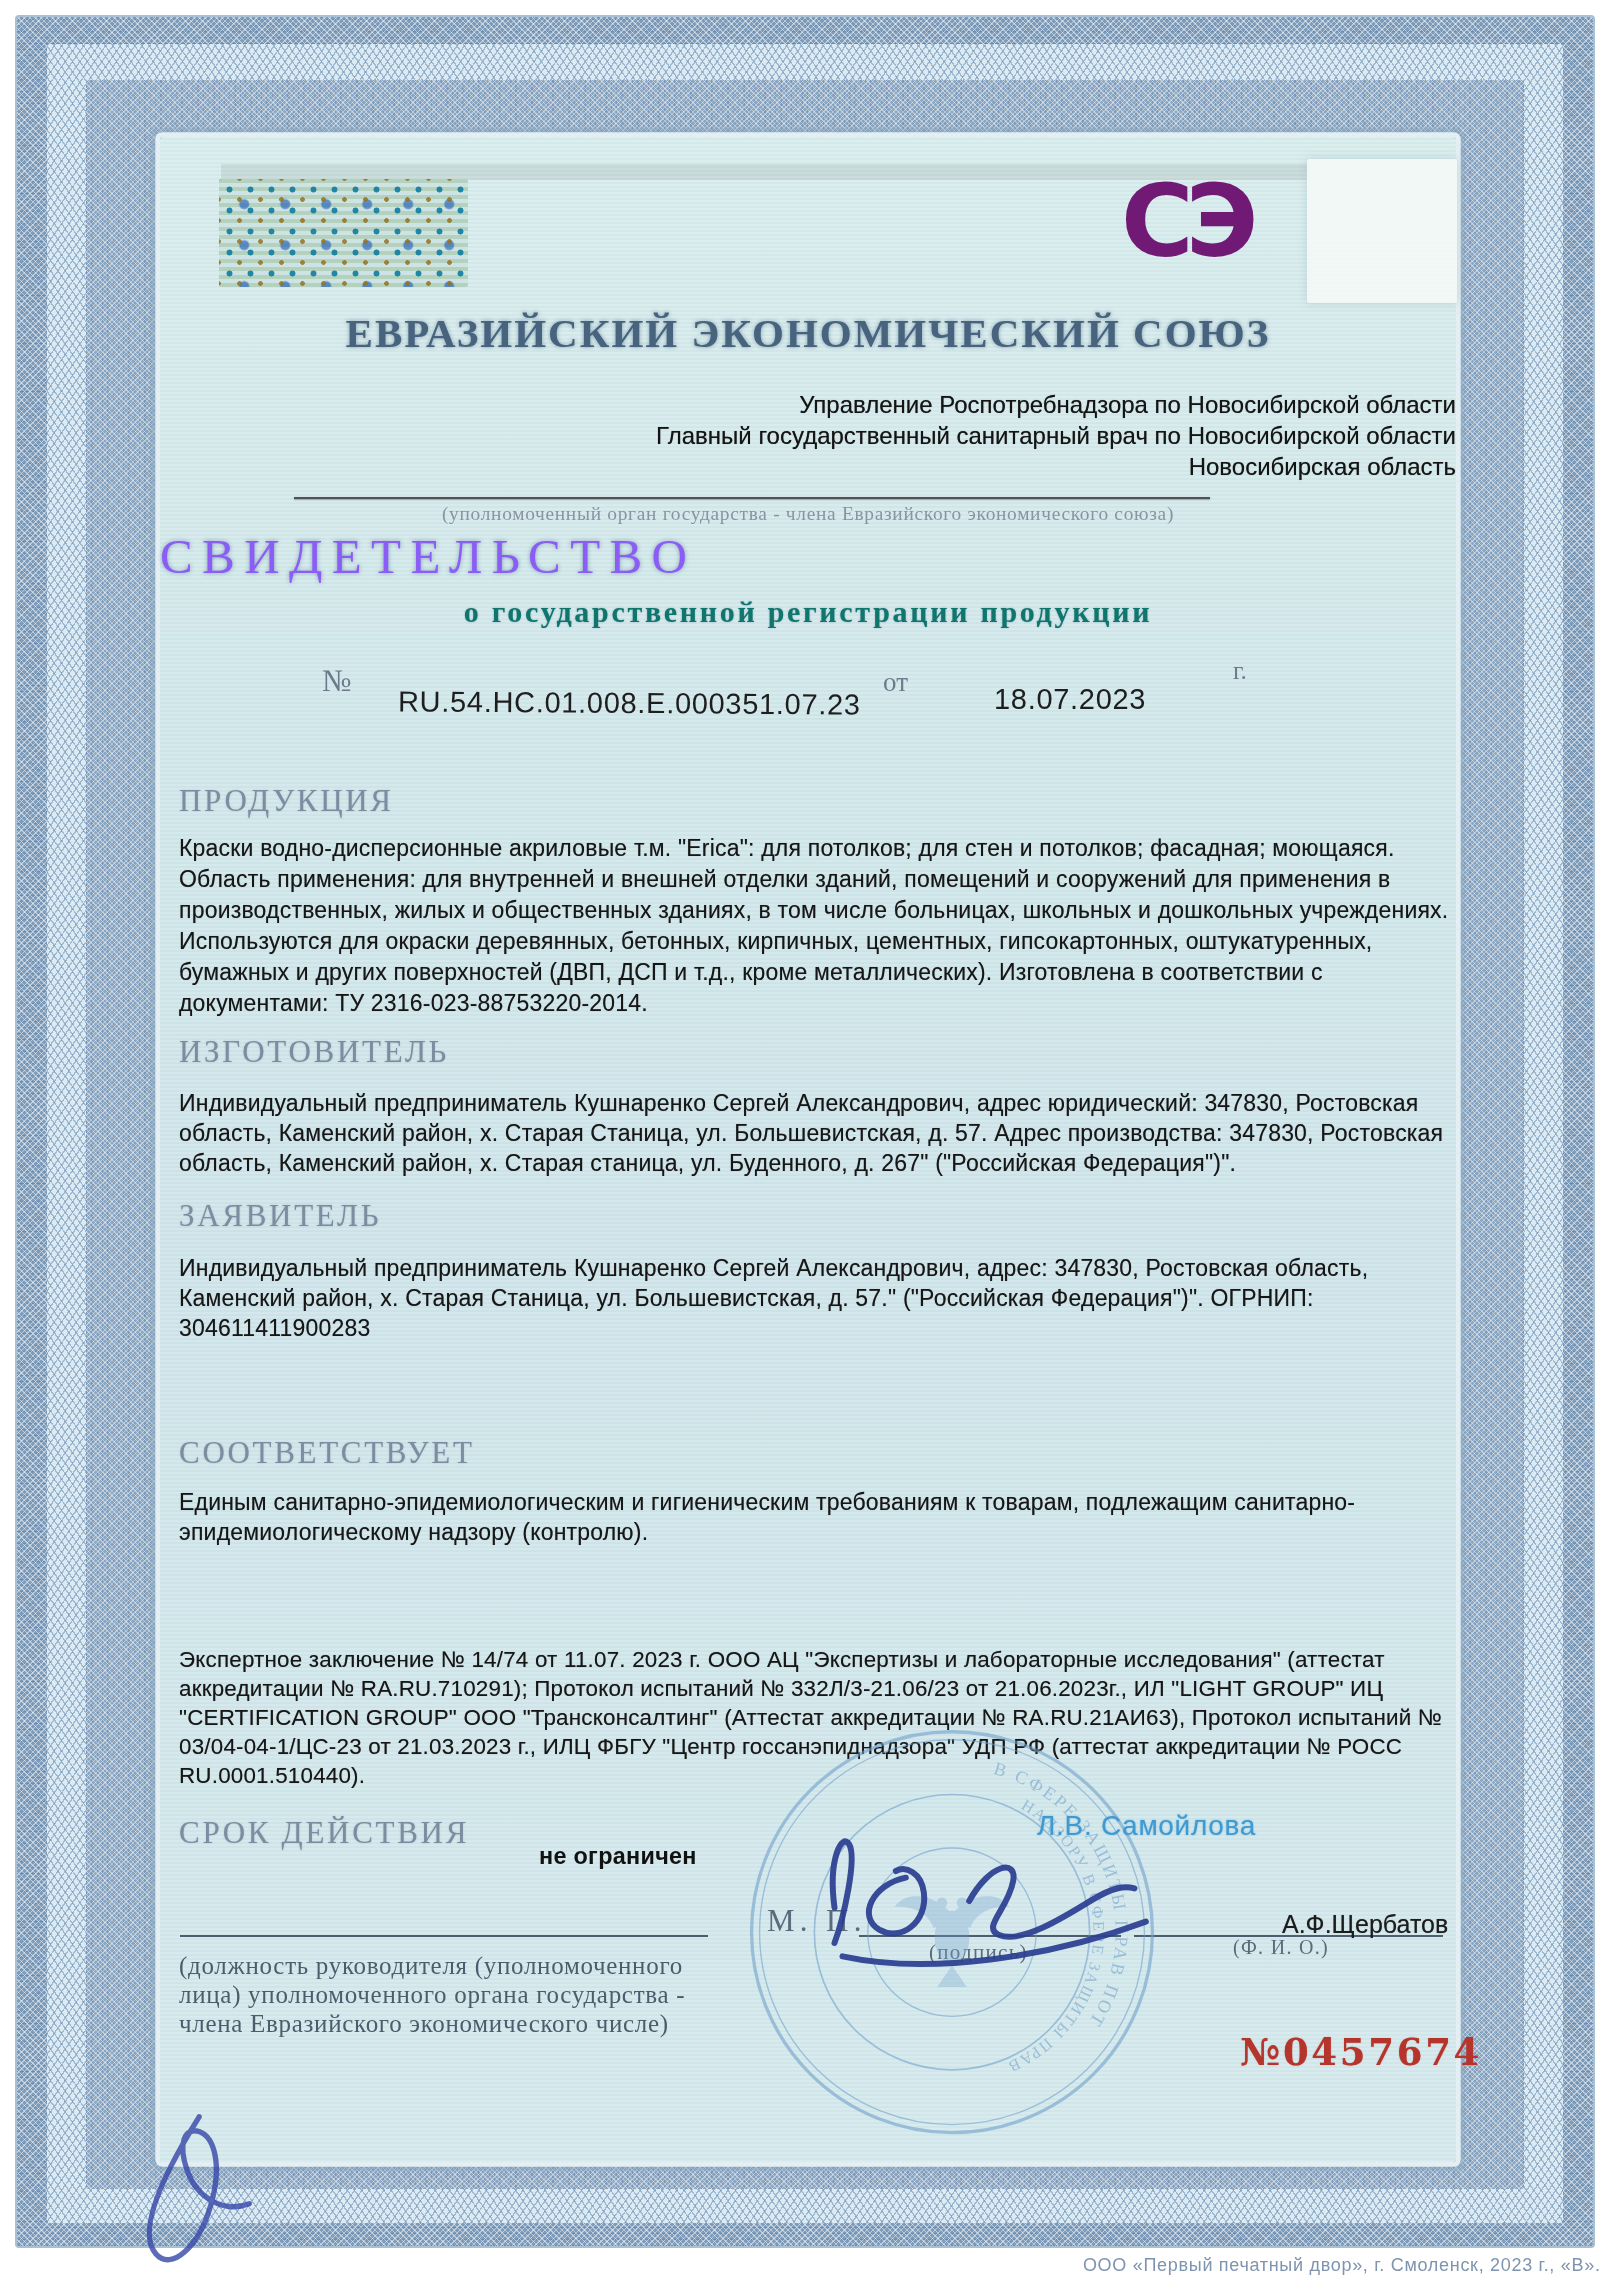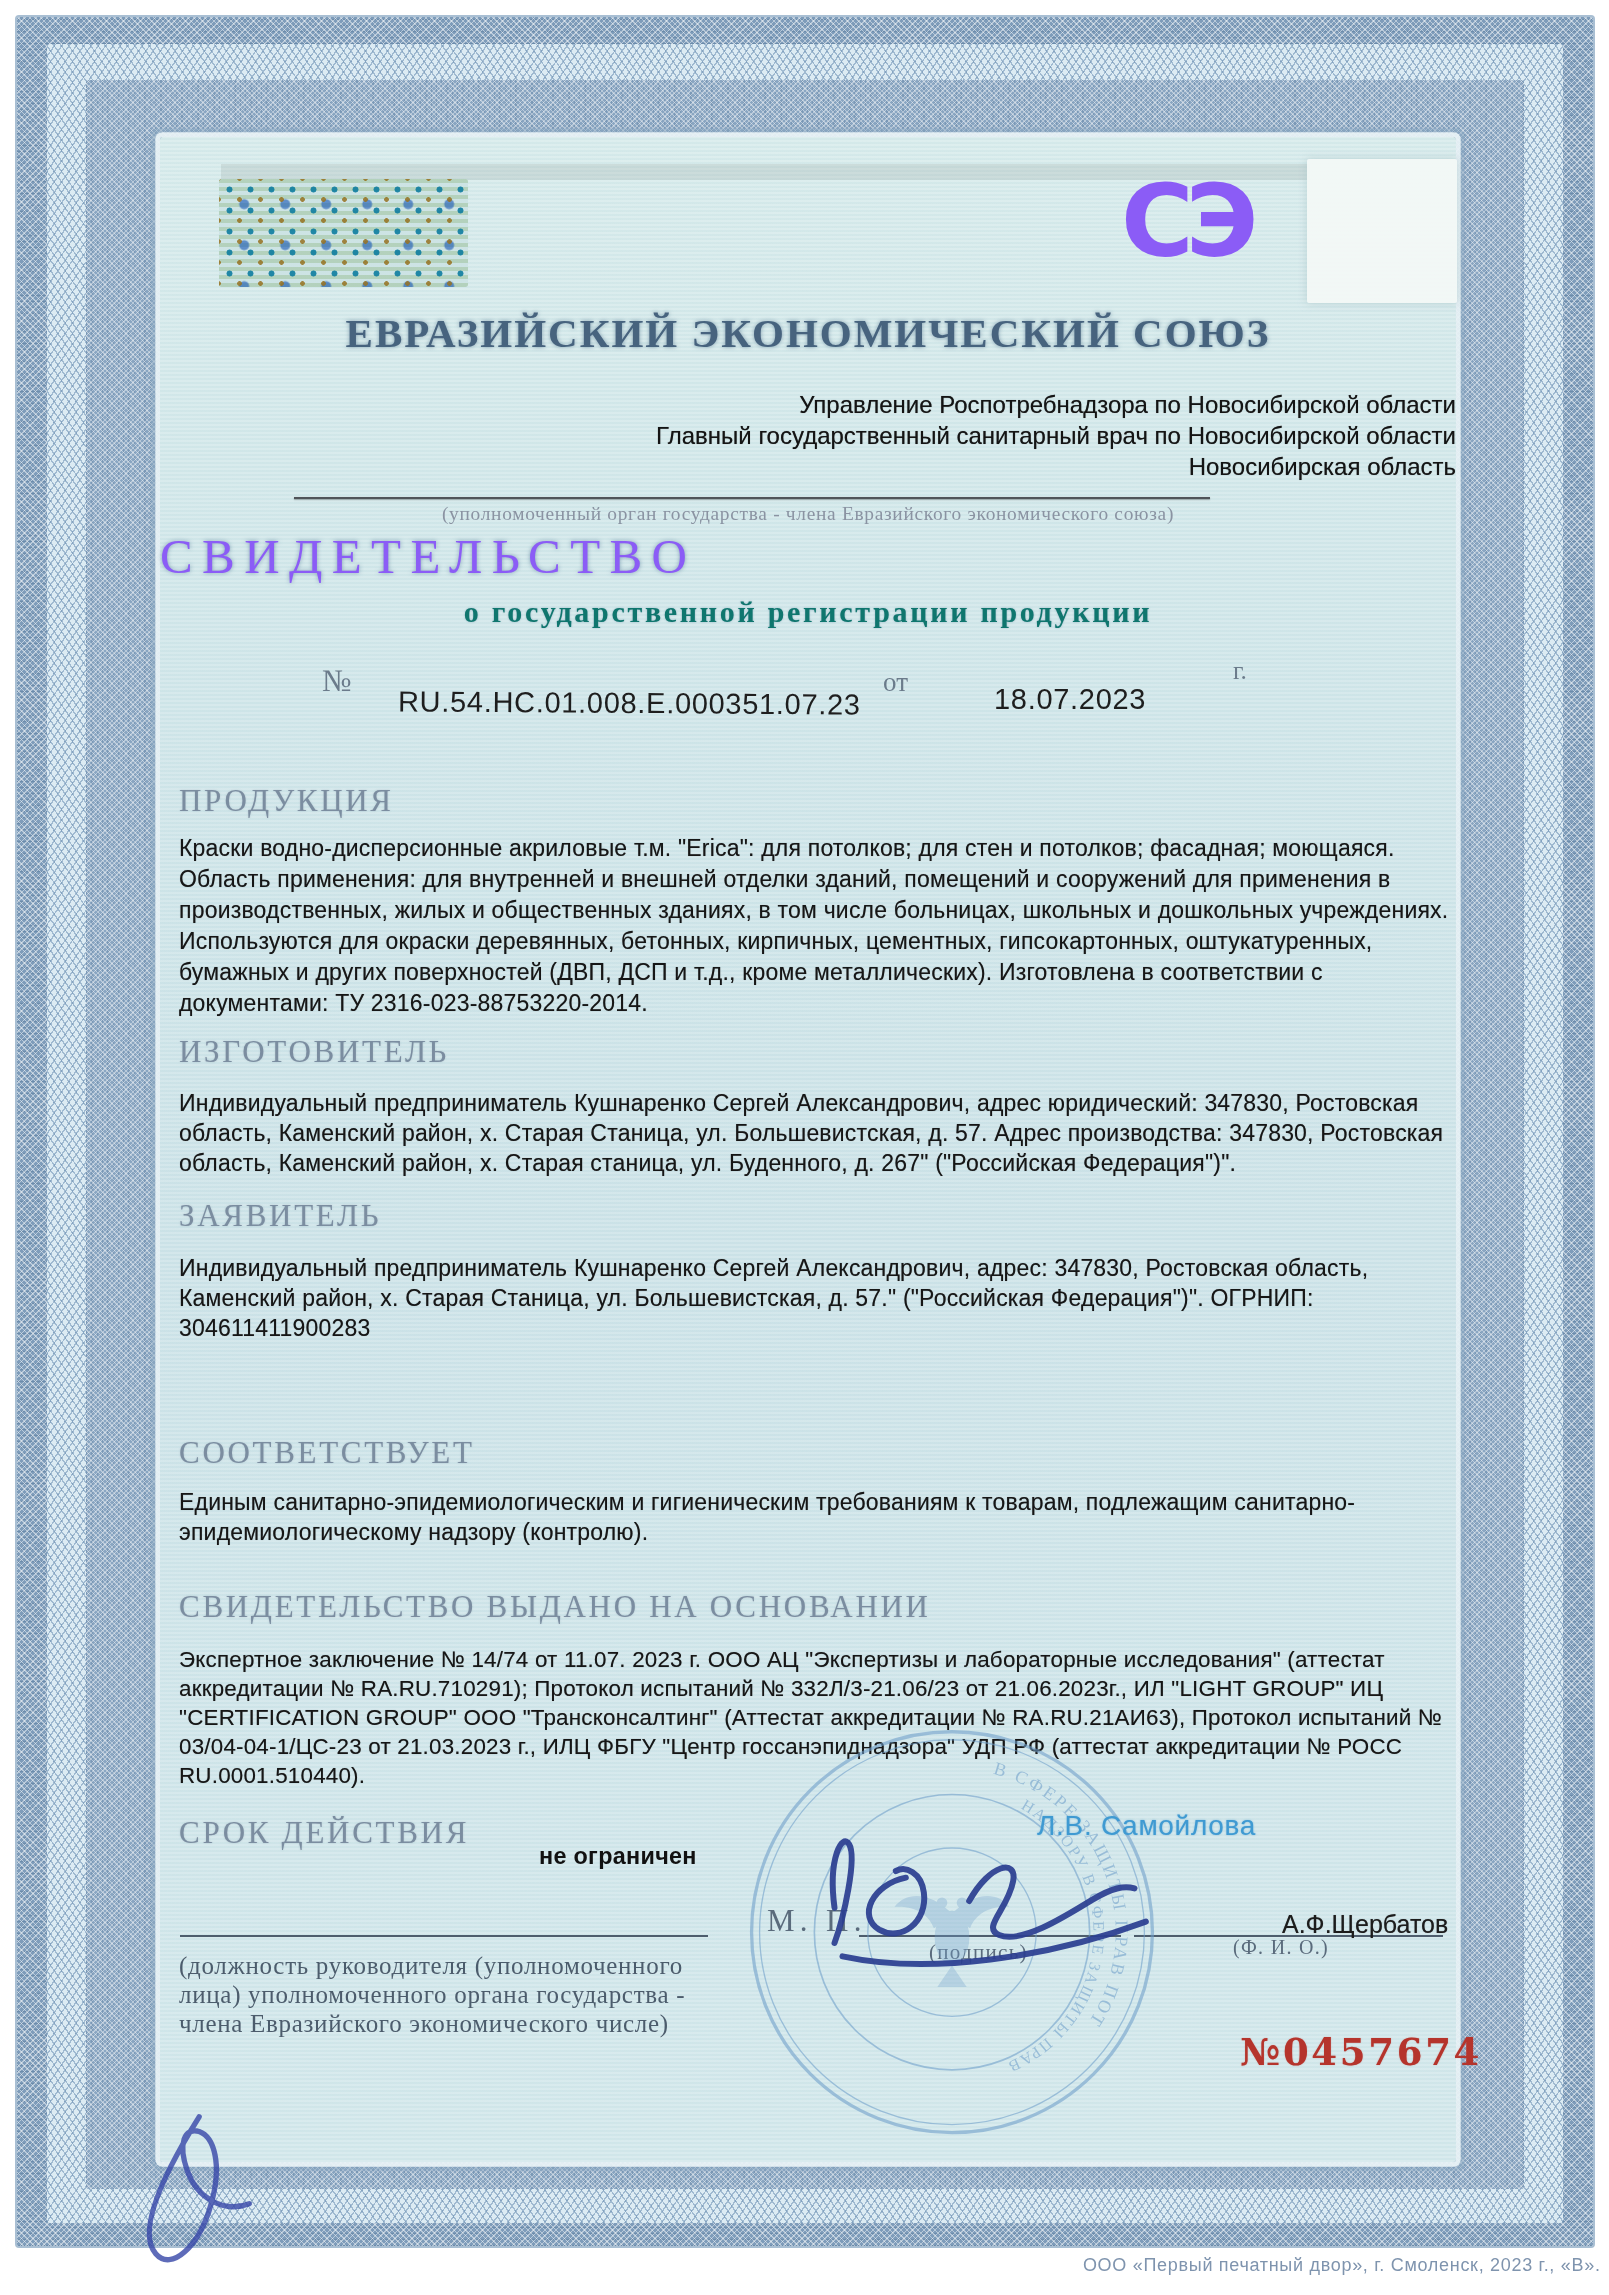--- a/index.html
+++ b/index.html
@@ -148,21 +148,21 @@
 <div class="page">
 
   <div class="frame-a"></div>
   <div class="frame-b"></div>
   <div class="frame-c"></div>
 
   <div class="paper"></div>
   <div class="scan-band"></div>
 
   <div class="hologram"></div>
-  <div class="eaeu-logo" style="color:#8b5cf6;text-align:center;" title="СЭ">СЭ</div>
+  <div class="eaeu-logo" style="color:#701a75;text-align:center;" title="СЭ">СЭ</div>
   <div class="white-sticker"></div>
 
   <div class="union-title">ЕВРАЗИЙСКИЙ ЭКОНОМИЧЕСКИЙ СОЮЗ</div>
 
   <div class="authority">
     <div>Управление Роспотребнадзора по Новосибирской области</div>
     <div>Главный государственный санитарный врач по Новосибирской области</div>
     <div>Новосибирская область</div>
   </div>
   <div class="authority-rule"></div>
@@ -200,21 +200,20 @@
     <div class="ln">Каменский район, х. Старая Станица, ул. Большевистская, д. 57." ("Российская Федерация")". ОГРНИП:</div>
     <div class="ln">304611411900283</div>
   </div>
 
   <div class="sec-heading h-conf">СООТВЕТСТВУЕТ</div>
   <div class="body-block b-conf">
     <div class="ln">Единым санитарно-эпидемиологическим и гигиеническим требованиям к товарам, подлежащим санитарно-</div>
     <div class="ln">эпидемиологическому надзору (контролю).</div>
   </div>
 
-  <div class="sec-heading h-basis">СВИДЕТЕЛЬСТВО ВЫДАНО НА ОСНОВАНИИ</div>
   <div class="body-block b-basis">
     <div class="ln">Экспертное заключение № 14/74 от 11.07. 2023 г. ООО АЦ "Экспертизы и лабораторные исследования" (аттестат</div>
     <div class="ln">аккредитации № RA.RU.710291); Протокол испытаний № 332Л/3-21.06/23 от 21.06.2023г., ИЛ "LIGHT GROUP" ИЦ</div>
     <div class="ln">"CERTIFICATION GROUP" ООО "Трансконсалтинг" (Аттестат аккредитации № RA.RU.21АИ63), Протокол испытаний №</div>
     <div class="ln">03/04-04-1/ЦС-23 от 21.03.2023 г., ИЛЦ ФБГУ "Центр госсанэпиднадзора" УДП РФ (аттестат аккредитации № РОСС</div>
     <div class="ln">RU.0001.510440).</div>
   </div>
 
   <div class="sec-heading h-validity">СРОК ДЕЙСТВИЯ</div>
   <div class="validity-value">не ограничен</div>

